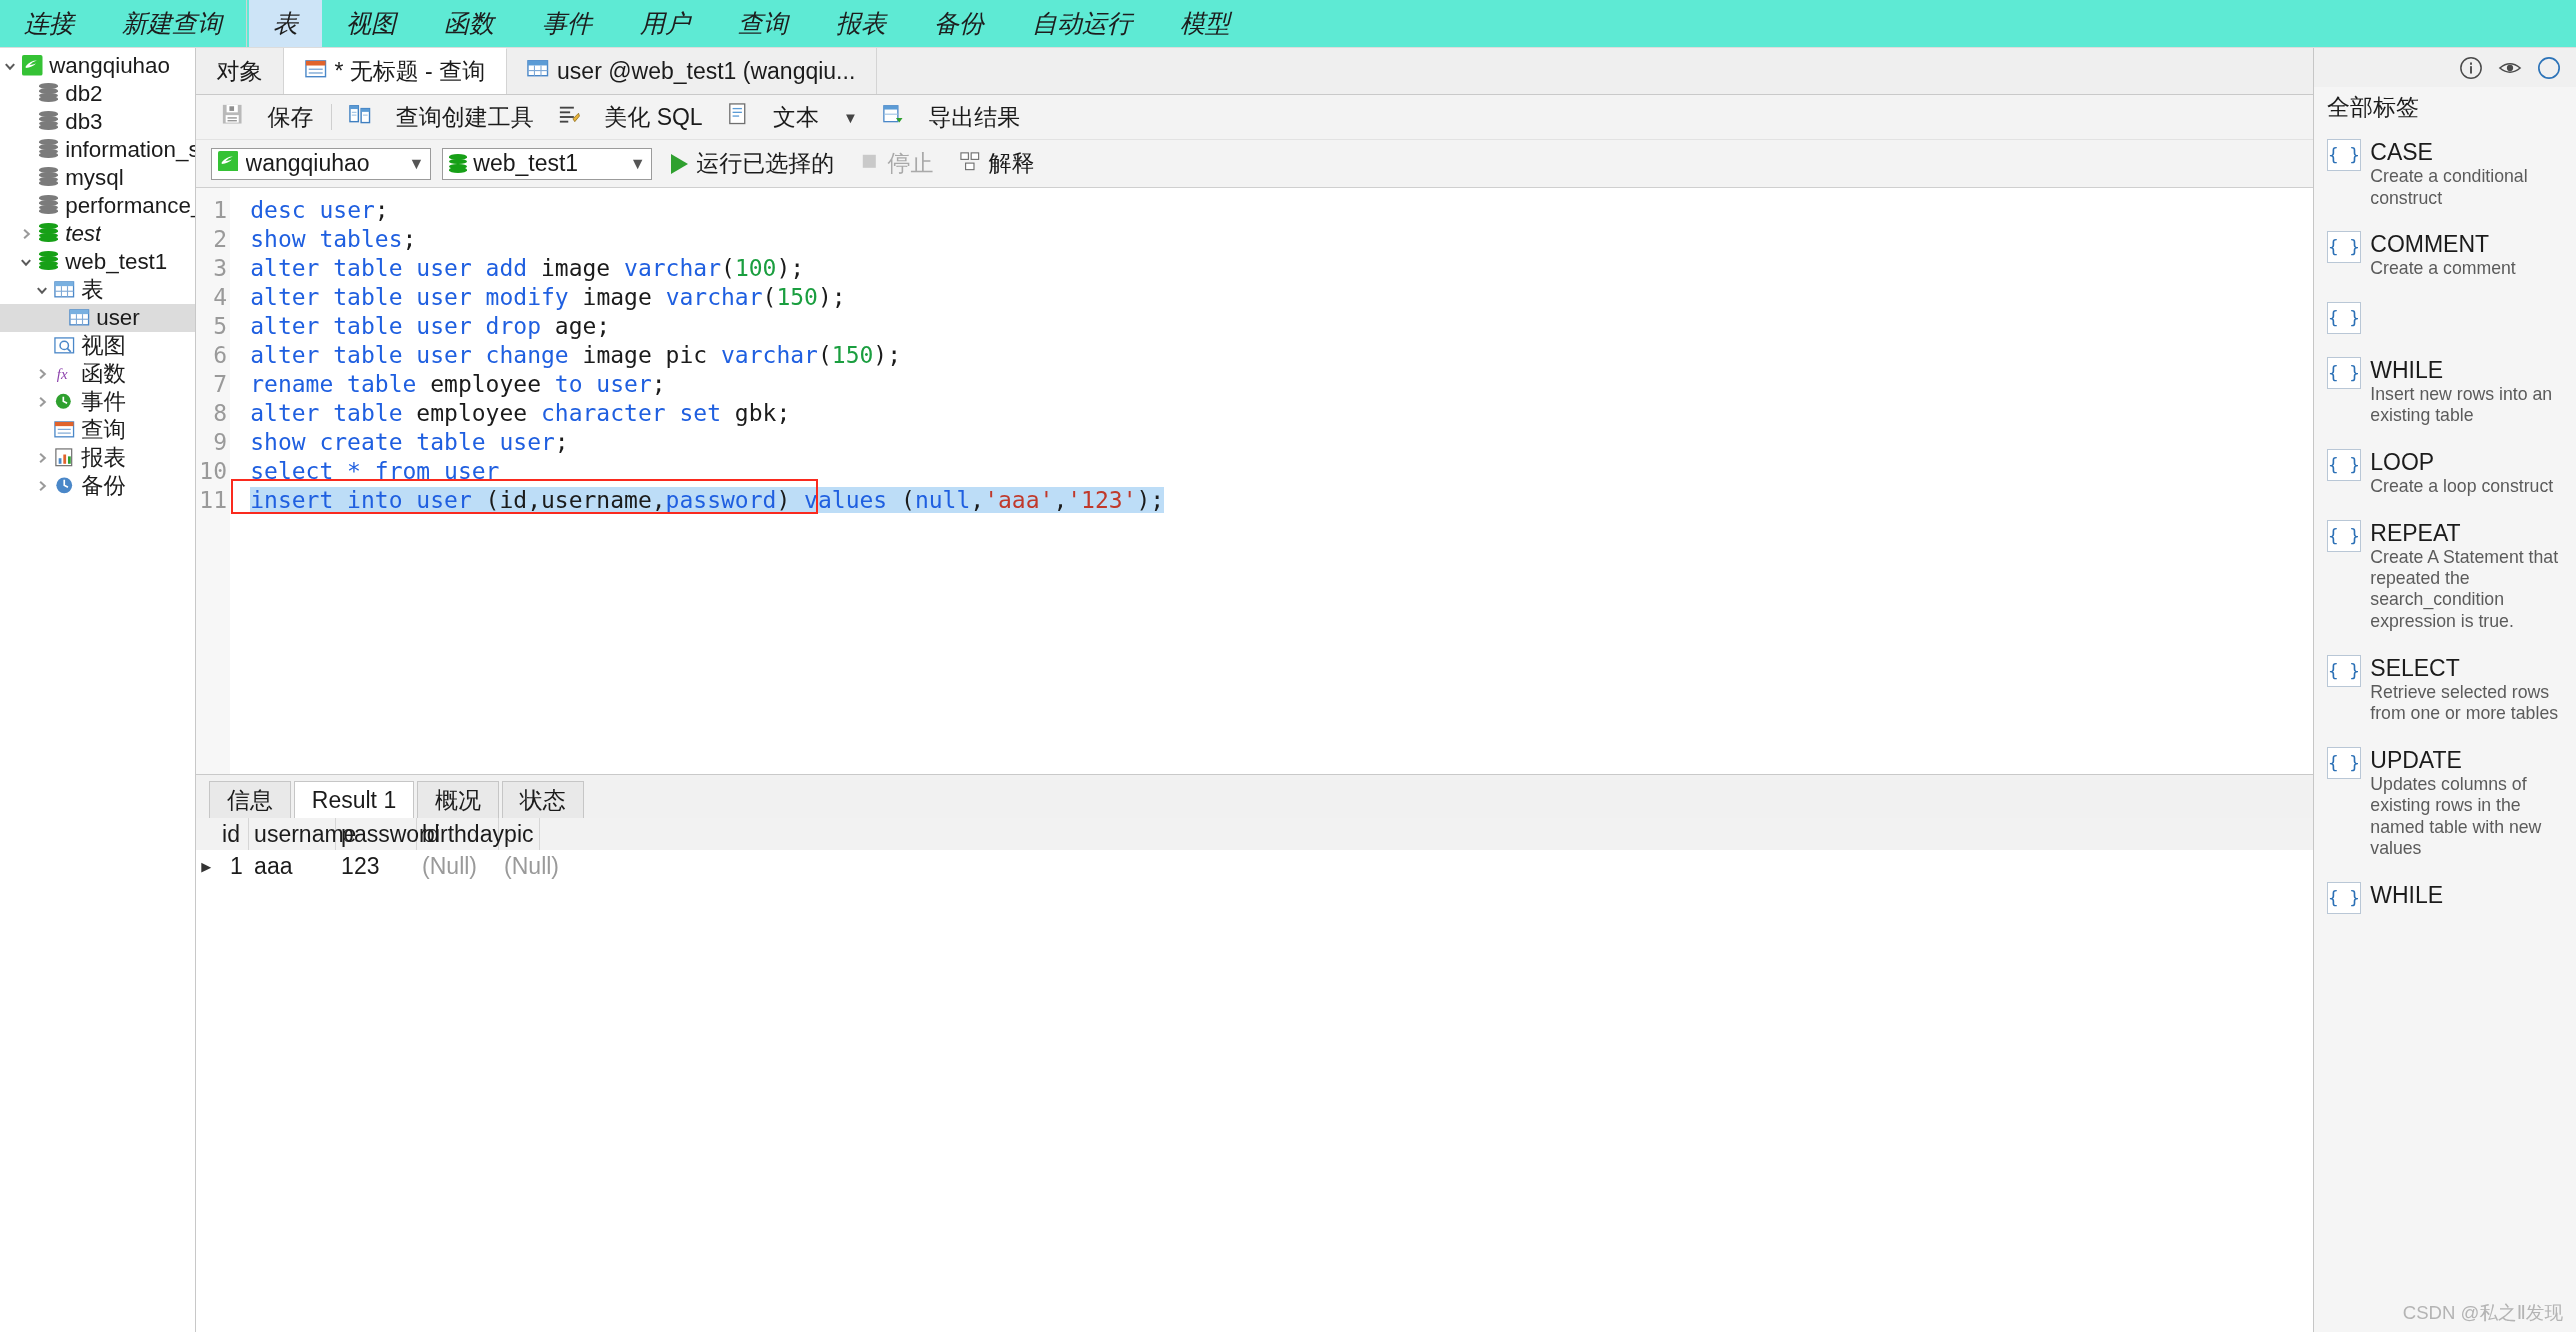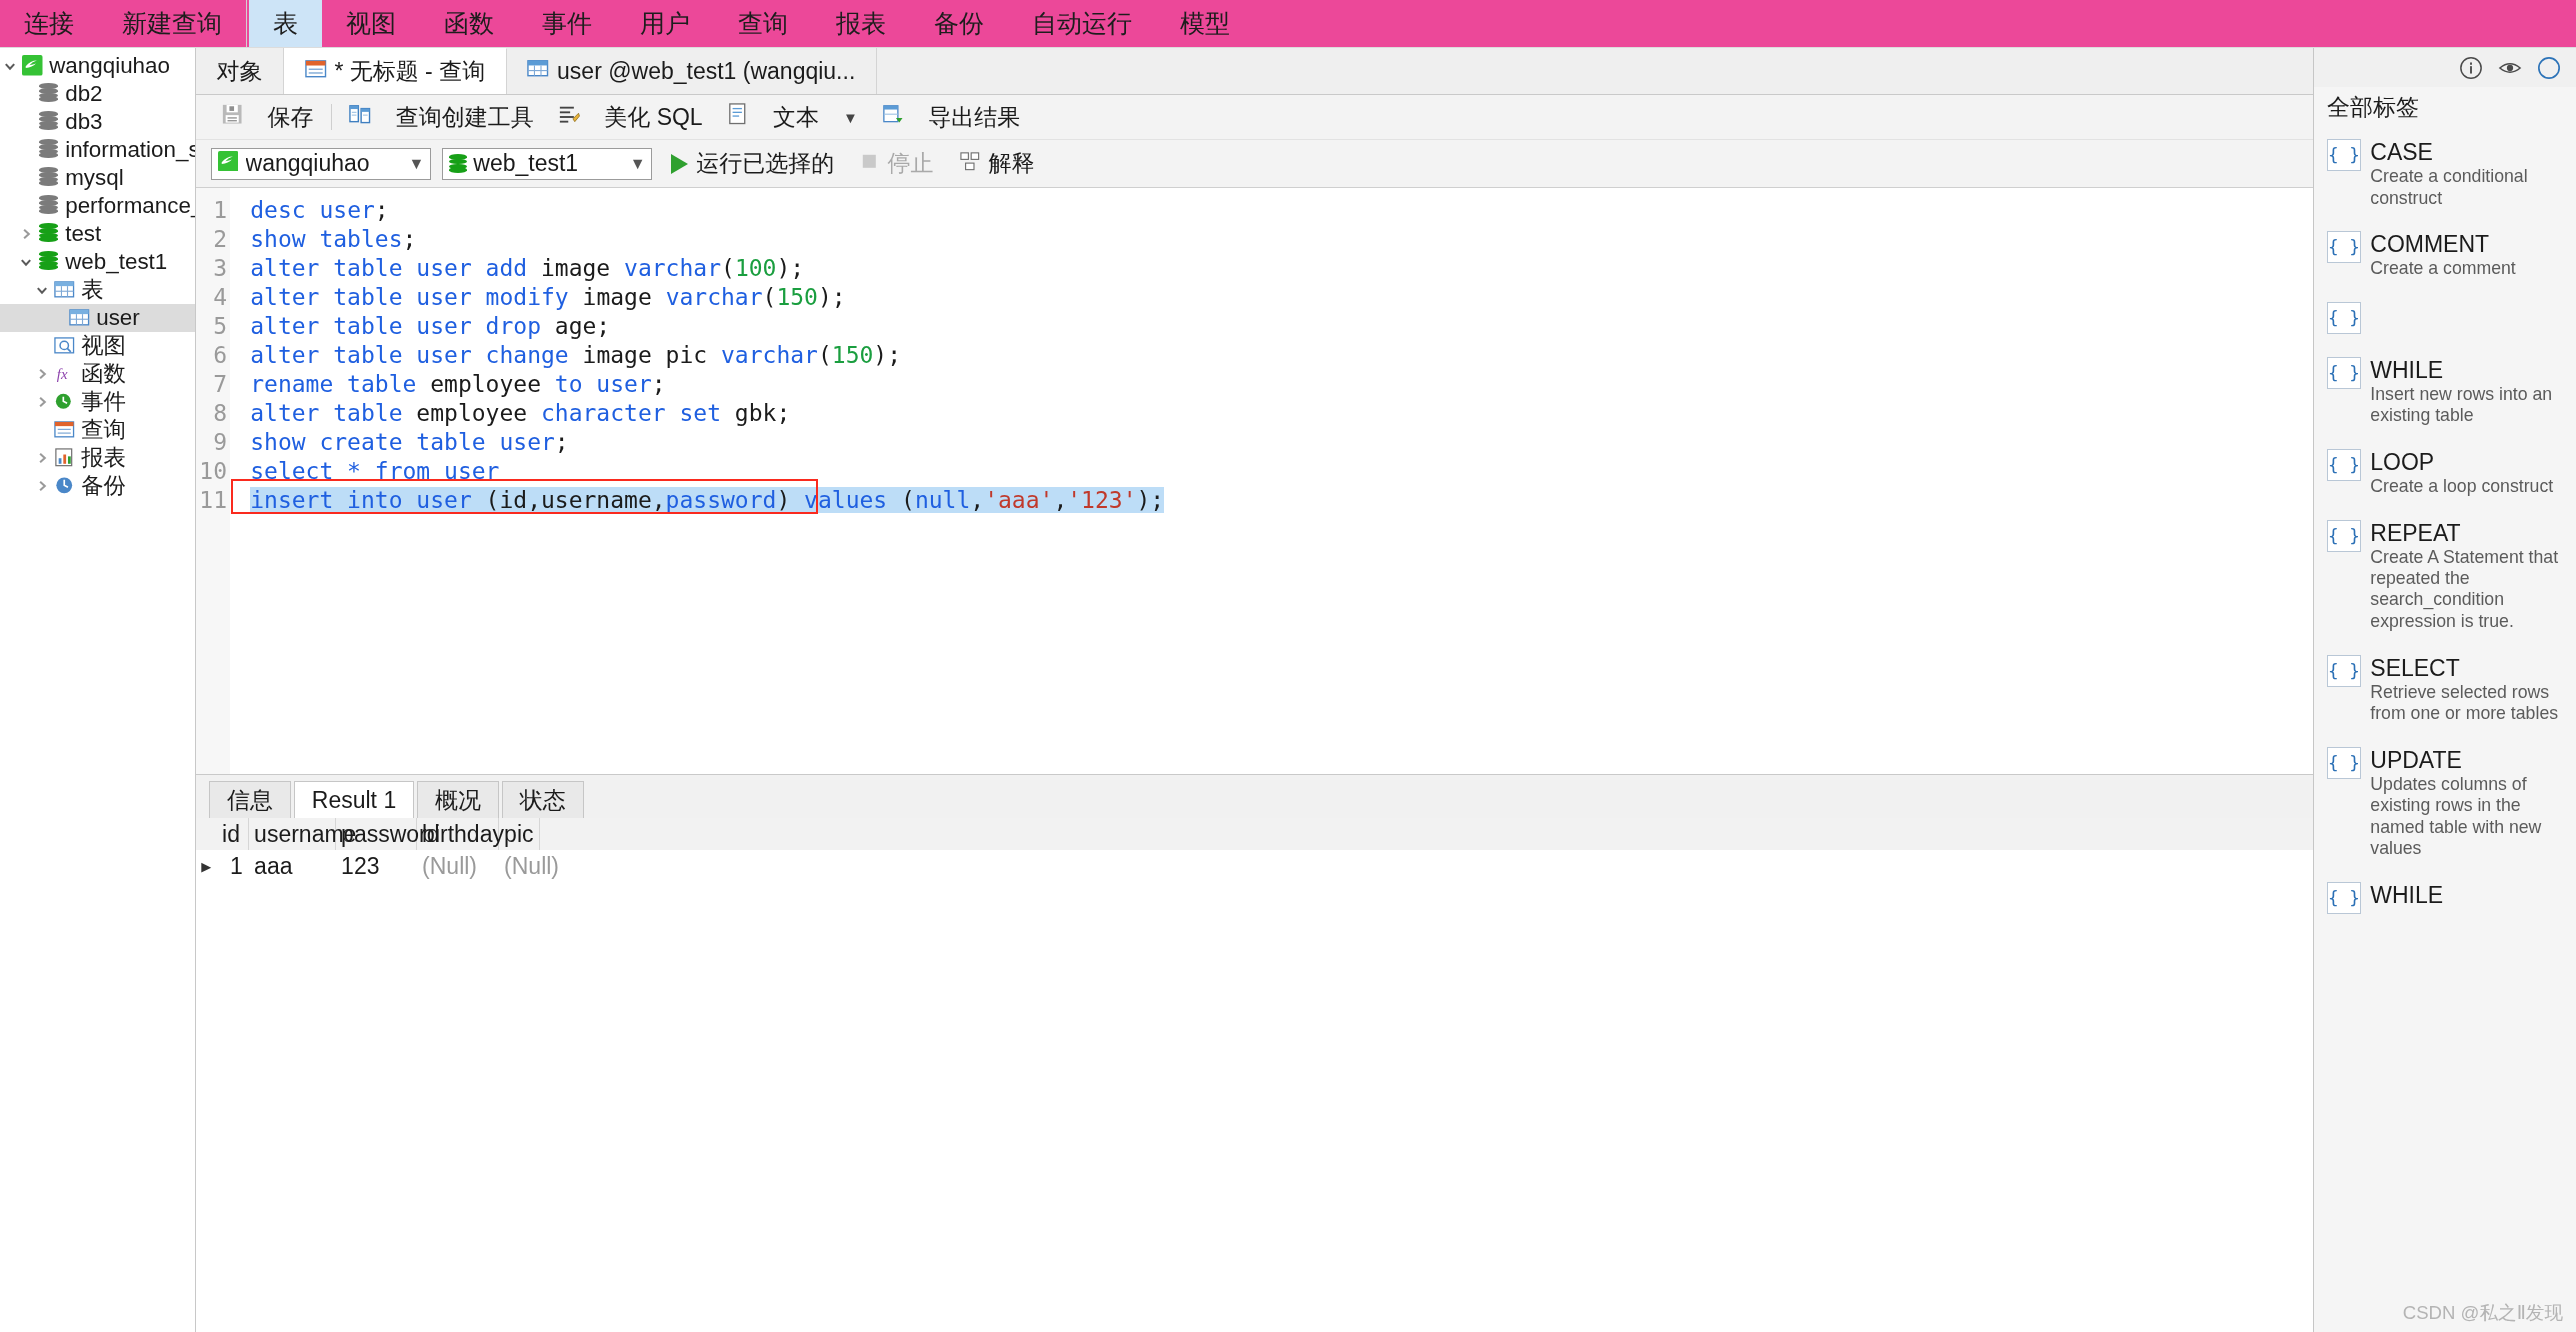--- a/index.html
+++ b/index.html
@@ -10,23 +10,24 @@
     font-family: "Liberation Sans", "DejaVu Sans", sans-serif;
     font-size: 23px;
     color: #1b1b1b;
     overflow: hidden;
     position: relative;
   }
   .app { position:absolute; inset:0; display:flex; flex-direction:column; }
 
   
   .menubar {
-    height: 48px; background:#ec4899; flex:0 0 48px;
+    height: 48px; background:#5eead4; flex:0 0 48px;
     display:flex; align-items:flex-end; position:relative;
     border-bottom:0.9px solid #dcdcdc;
+    font-style:italic;
   }
   .menu-item {
     height:47px; display:flex; align-items:center; justify-content:center;
     padding: 0 24px; font-size:25px; color:#1d1d1d; white-space:nowrap;
   }
   .menu-item.sep-after { border-right:0.9px solid #d2d2d2; margin-right:1.9px; }
   .menu-item.active { background:#cde4f7; }
 
   
   .body-row { flex:1 1 auto; display:flex; min-height:0; }
@@ -258,21 +259,21 @@
           <span class="ticon">
             <span class="cyl">
               <i style="top:0;background:#7b7b7b;"></i>
               <i style="top:4.7px;background:#7b7b7b;"></i>
               <i style="top:9.3px;background:#7b7b7b;"></i>
               <i style="top:13px;background:#7b7b7b;"></i>
             </span>
           </span>
           <span class="tlabel">performance_schema</span>
         </div>
-        <div class="tnode" style="padding-left: 16px;">
+        <div class="tnode" style="padding-left: 16px; font-style: italic;">
           <span class="twist">
             <svg width="14" height="14" viewBox="0 0 15 15">
               <path d="M5.5 3 L10.5 7.5 L5.5 12" fill="none" stroke="#9a9a9a" stroke-width="2.2"></path>
             </svg>
           </span>
           <span class="ticon">
             <span class="cyl">
               <i style="top:0;background:#17a017;"></i>
               <i style="top:4.7px;background:#17a017;"></i>
               <i style="top:9.3px;background:#17a017;"></i>

